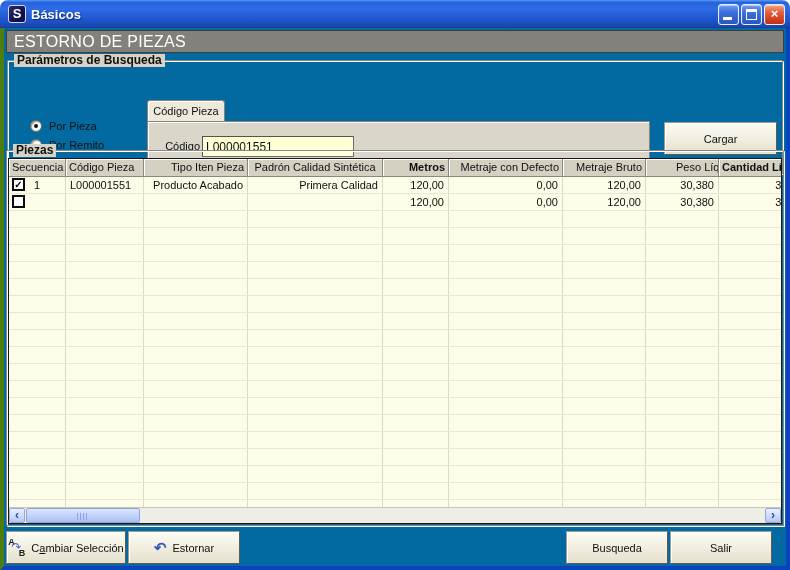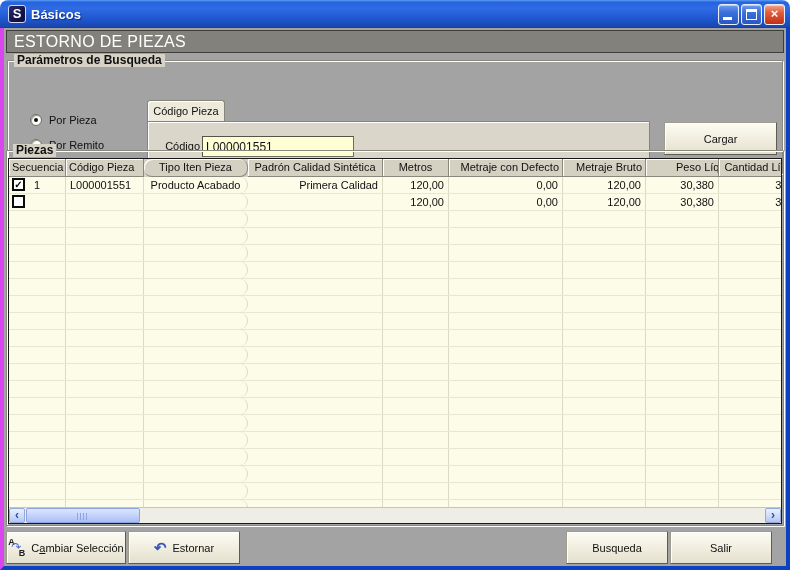--- a/index.html
+++ b/index.html
@@ -27,22 +27,22 @@
     position: relative; color: #fff; cursor: default;
     box-shadow: inset 0 1px 1px rgba(255,255,255,.55);
   }
   .tb-btn.close { background: linear-gradient(180deg, #F2A38B 0%, #E25C3B 40%, #C22F12 100%); font-size: 13px; font-weight: bold; line-height: 18px; text-align: center; }
   .glyph-min { position: absolute; left: 4px; bottom: 4px; width: 9px; height: 3px; background: #fff; }
   .glyph-max { position: absolute; left: 4px; top: 4px; width: 11px; height: 11px; border: 1px solid #fff; border-top-width: 3px; }
 
   
   .frame {
     position: absolute; left: 0; top: 28px; width: 790px; height: 542px;
-    border-left: 4px solid #d946ef; border-right: 4px solid #0D41C0; border-bottom: 4px solid #0D41C0;
-    background: #a3a3a3;
+    border-left: 4px solid #4d7c0f; border-right: 4px solid #0D41C0; border-bottom: 4px solid #0D41C0;
+    background: #0369a1;
   }
   .content { position: relative; width: 782px; height: 538px; font-size: 11px; color: #101010; }
 
   
   .strip {
     position: absolute; left: 2px; top: 2px; width: 778px; height: 23px;
     background: #82817B; border: 1px solid #3E3D39;
     color: #fff; font-size: 16px; line-height: 21px; padding-left: 7px; letter-spacing: .3px;
   }
 
@@ -53,21 +53,21 @@
   }
   .legend {
     position: absolute; top: -7px; left: 6px; padding: 0 3px;
     background: #D6D2C6; font-weight: bold; font-size: 12px; line-height: 13px;
   }
   .gb-params { left: 3px; top: 32px; width: 776px; height: 114px; }
   .gb-piezas { left: 2px; top: 122px; width: 778px; height: 376px; }
 
   
   .radio-row { position: absolute; left: 22px; display: flex; align-items: center; gap: 7px; }
-  .radio-pieza { top: 53px; align-items: center; } .radio-remito { top: 78px; }
+  .radio-pieza { top: 59px; align-items: center; } .radio-remito { top: 78px; }
   .radio {
     width: 12px; height: 12px; border-radius: 50%; background: #fff;
     border: 1px solid #6E6C60; box-shadow: inset 1px 1px 1px #9d9b8e; position: relative;
   }
   .radio.checked::after { content: ""; position: absolute; left: 3px; top: 3px; width: 4px; height: 4px; border-radius: 50%; background: #101010; }
 
   
   .tab {
     position: absolute; left: 139px; top: 39px; width: 78px; height: 22px;
     background: #EDEADC; border: 1px solid #87857A; border-bottom: none; border-radius: 3px 3px 0 0;
@@ -109,29 +109,29 @@
     box-shadow: inset 1px 1px 0 #FFFFFF; overflow: hidden; white-space: nowrap; padding: 0 3px;
   }
   .g-body { position: absolute; left: 0; top: 18px; right: 0; bottom: 16px; overflow: hidden; }
   .g-row { display: flex; height: 17px; background: #FCFCE8; border-bottom: 1px solid #E8E8D2; }
   .g-cell {
     flex: none; height: 16px; line-height: 16px; font-size: 11px; padding: 0 4px;
     border-right: 1px solid #DBDBC3; overflow: hidden; white-space: nowrap;
   }
   .c0 { width: 57px; text-align: center; position: relative; }
   .c1 { width: 78px; text-align: left; }
-  .c2 { width: 104px; text-align: center; border-radius: 8px; }
+  .c2 { width: 104px; text-align: right; }
   .c3 { width: 135px; text-align: right; }
   .c4 { width: 66px; text-align: right; }
   .c5 { width: 114px; text-align: right; }
   .c6 { width: 83px; text-align: right; }
   .c7 { width: 73px; text-align: right; padding-left: 30px; }
   .c8 { width: 95px; text-align: right; }
   .g-head .c3 { text-align: center; }
-  .g-head .c4, .g-head .c8 { text-align: center; }
+  .g-head .c4, .g-head .c8 { text-align: right; font-weight: bold; }
   .cb {
     position: absolute; left: 3px; top: 1px; width: 13px; height: 13px;
     border: 2px solid #0A0A0A; background: #FFFFFF;
     font-size: 10px; line-height: 9px; font-weight: bold; text-align: center; color: #000;
   }
 
   
   .hscroll {
     position: absolute; left: 0; right: 0; bottom: 0; height: 16px;
     background: #EFEEE6; border-top: 1px solid #C8C6B8; display: flex;

